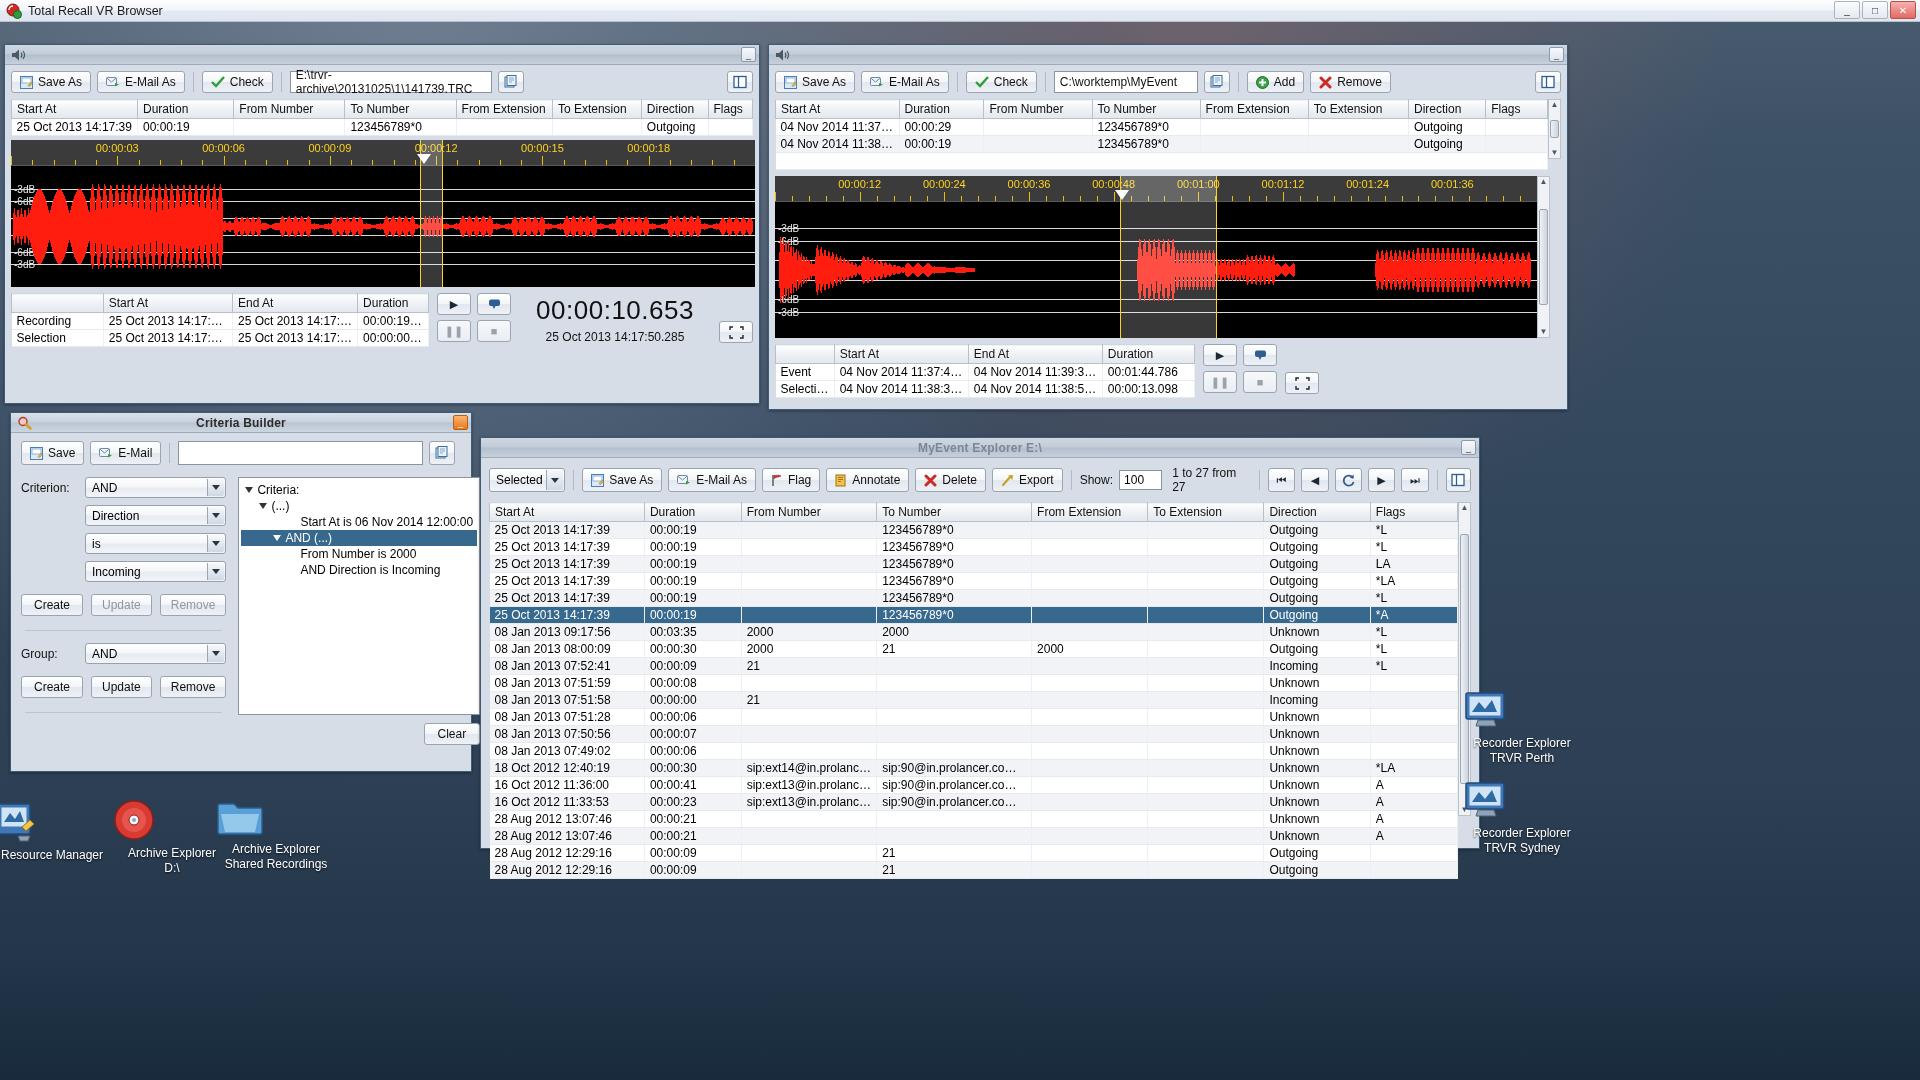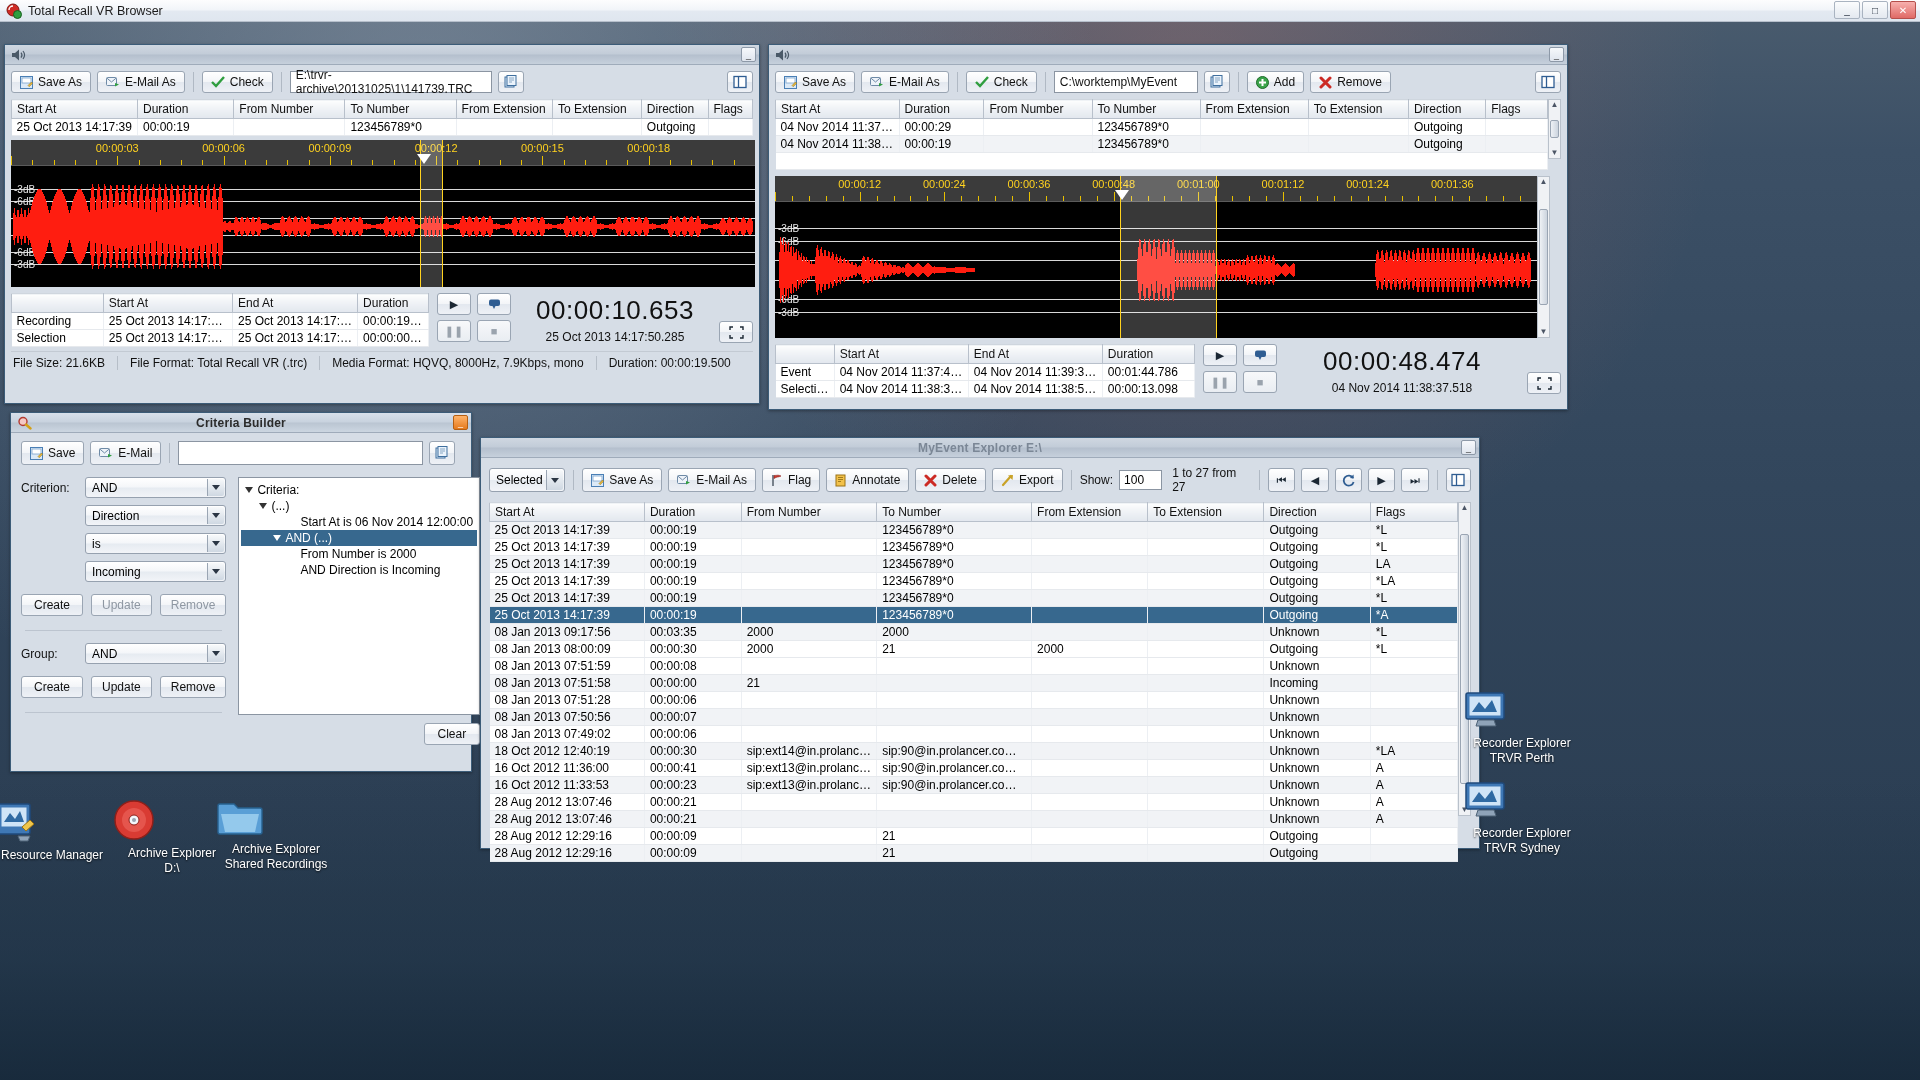--- a/index.html
+++ b/index.html
@@ -1191,26 +1191,20 @@
 
         <div style="padding-top:28px;">
           <span class="pbtn">
             <svg width="15" height="13" viewBox="0 0 15 13">
                 <path d="M1 4V1h3M14 4V1h-3M1 9v3h3M14 9v3h-3" fill="none" stroke="#1b2733" stroke-width="1.4"></path>
               </svg>
           </span>
         </div>
       </div>
 
-      <div class="statusline">
-        <span class="cell">File Size: 21.6KB</span>
-        <span class="cell">File Format: Total Recall VR (.trc)</span>
-        <span class="cell">Media Format: HQVQ, 8000Hz, 7.9Kbps, mono</span>
-        <span class="cell">Duration: 00:00:19.500</span>
-      </div>
     </div>
   </div>
 
   <div class="frame" style="left:768px; top:44px; width:800px; height:366px;">
     <div class="frame-head">
       <span style="margin-left:2px;">
         <svg width="15" height="14" viewBox="0 0 15 14">
             <path d="M1 5h3l4-3.5v11L4 9H1z" fill="#4a5968"></path>
             <path d="M10 4.5a4 4 0 0 1 0 5" stroke="#4a5968" stroke-width="1.2" fill="none"></path>
             <path d="M12 3a6.5 6.5 0 0 1 0 8" stroke="#4a5968" stroke-width="1.2" fill="none"></path>
@@ -1979,24 +1973,20 @@
             <span class="pbtn">
               <svg width="15" height="12" viewBox="0 0 15 12">
                   <rect x="2" y="1.5" width="11" height="6.5" rx="2" fill="#2f5d92"></rect>
                   <path d="M5.5 8 L7 11 L8.5 8z" fill="#2f5d92"></path>
                 </svg>
             </span>
             <span class="pbtn disabled">■</span>
           </div>
         </div>
 
-        <div style="flex:1; text-align:center; padding-top:2px;">
-          <div class="bigtime">00:00:48.474</div>
-          <div class="subtime" style="margin-top:4px;">04 Nov 2014 11:38:37.518</div>
-        </div>
 
         <div style="padding-top:28px;">
           <span class="pbtn">
             <svg width="15" height="13" viewBox="0 0 15 13">
                 <path d="M1 4V1h3M14 4V1h-3M1 9v3h3M14 9v3h-3" fill="none" stroke="#1b2733" stroke-width="1.4"></path>
               </svg>
           </span>
         </div>
       </div>
     </div>
@@ -2351,20 +2341,30 @@
                 <tr>
                   <td>08 Jan 2013 08:00:09</td>
                   <td>00:00:30</td>
                   <td>2000</td>
                   <td>21</td>
                   <td>2000</td>
                   <td></td>
                   <td>Outgoing</td>
                   <td>*L</td>
                 </tr>
+                <tr class="alt">
+                  <td>08 Jan 2013 07:52:41</td>
+                  <td>00:00:09</td>
+                  <td>21</td>
+                  <td></td>
+                  <td></td>
+                  <td></td>
+                  <td>Incoming</td>
+                  <td>*L</td>
+                </tr>
                 <tr>
                   <td>08 Jan 2013 07:51:59</td>
                   <td>00:00:08</td>
                   <td></td>
                   <td></td>
                   <td></td>
                   <td></td>
                   <td>Unknown</td>
                   <td></td>
                 </tr>

